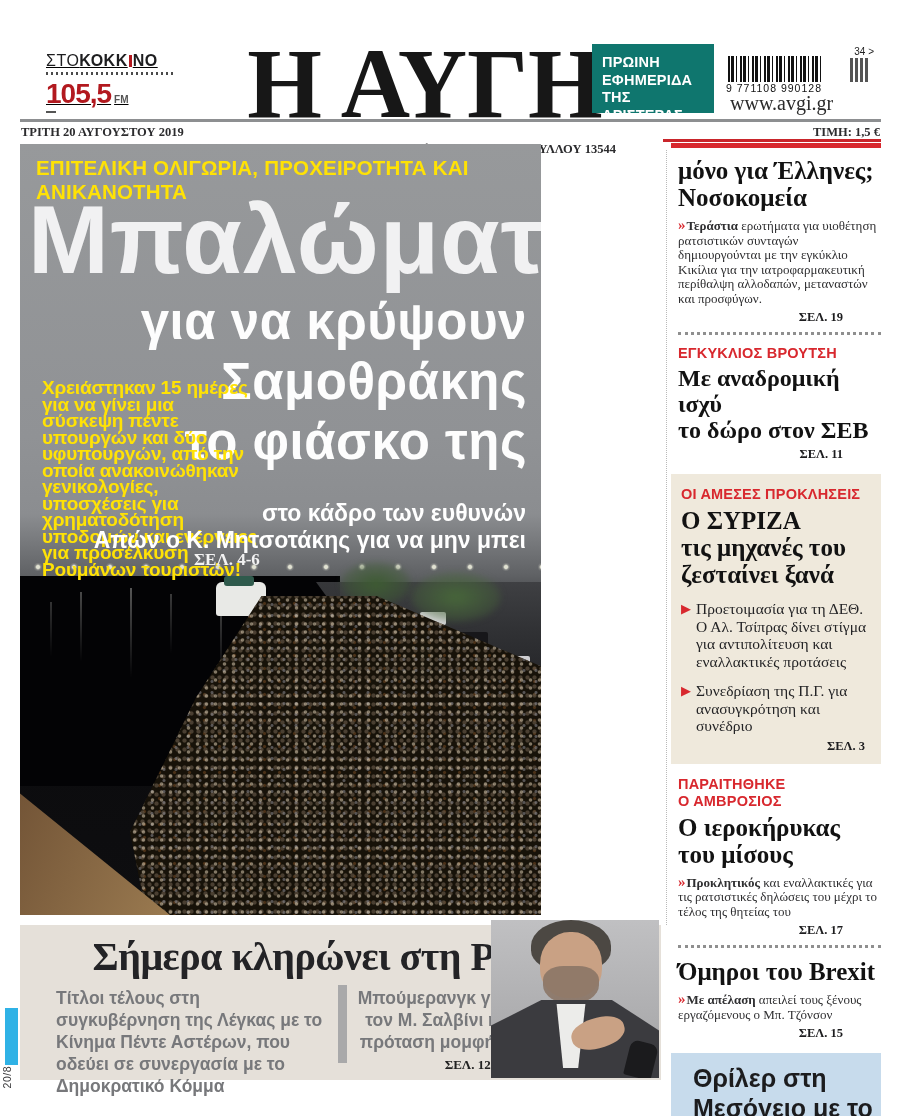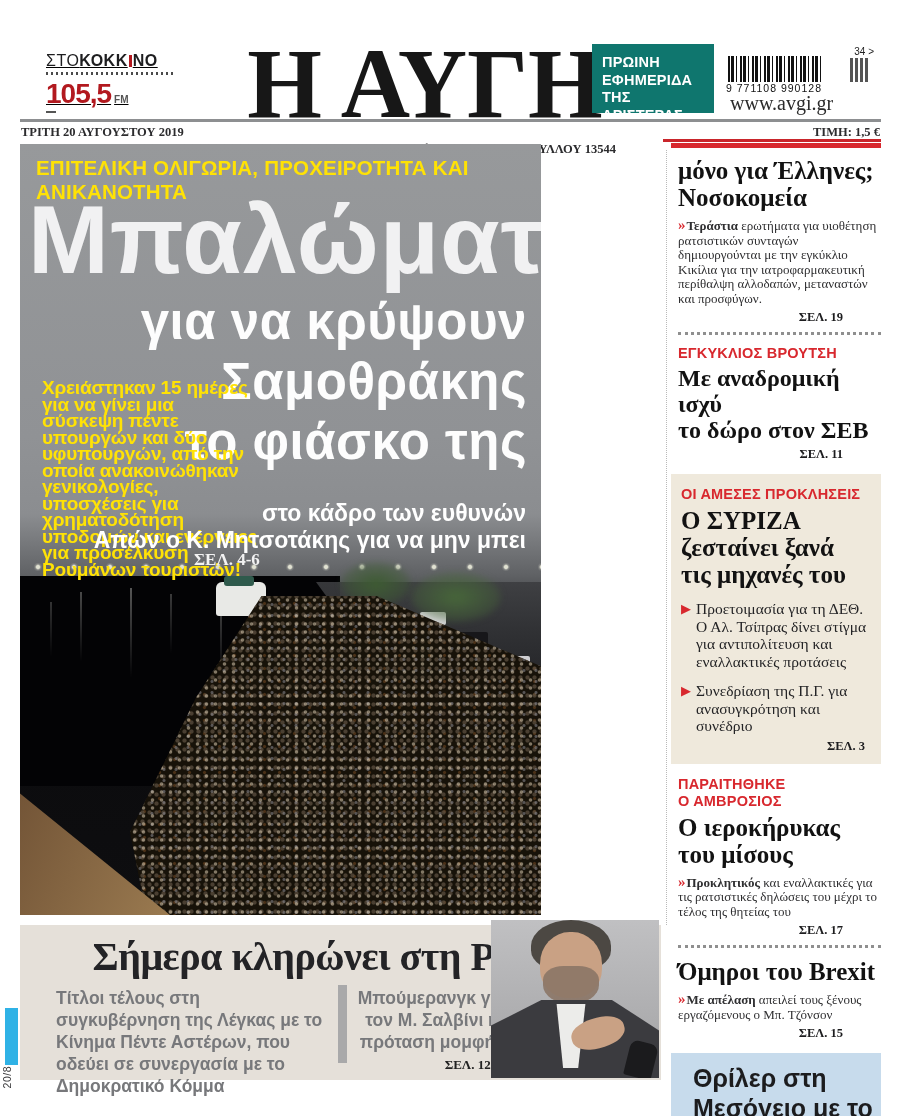--- a/index.html
+++ b/index.html
@@ -215,22 +215,22 @@
       <div>Με αναδρομική ισχύ</div>
       <div>το δώρο στον ΣΕΒ</div>
     </div>
     <div class="page-ref">ΣΕΛ. 11</div>
   </div>
 
   <div class="beige-box">
     <div class="red-label">ΟΙ ΑΜΕΣΕΣ ΠΡΟΚΛΗΣΕΙΣ</div>
     <div class="art-title" style="margin-top:4px">
       <div>Ο ΣΥΡΙΖΑ</div>
+      <div>τις μηχανές του</div>
       <div>ζεσταίνει ξανά</div>
-      <div>τις μηχανές του</div>
     </div>
     <div class="bullet-item">
         <span class="tri">▶</span>
         <span>Προετοιμασία για τη ΔΕΘ. Ο Αλ. Τσίπρας δίνει στίγμα για αντιπολίτευση και εναλλακτικές προτάσεις</span>
       </div>
     <div class="bullet-item">
         <span class="tri">▶</span>
         <span>Συνεδρίαση της Π.Γ. για ανασυγκρότηση και συνέδριο</span>
       </div>
     <div class="page-ref" style="padding-right:8px">ΣΕΛ. 3</div>

